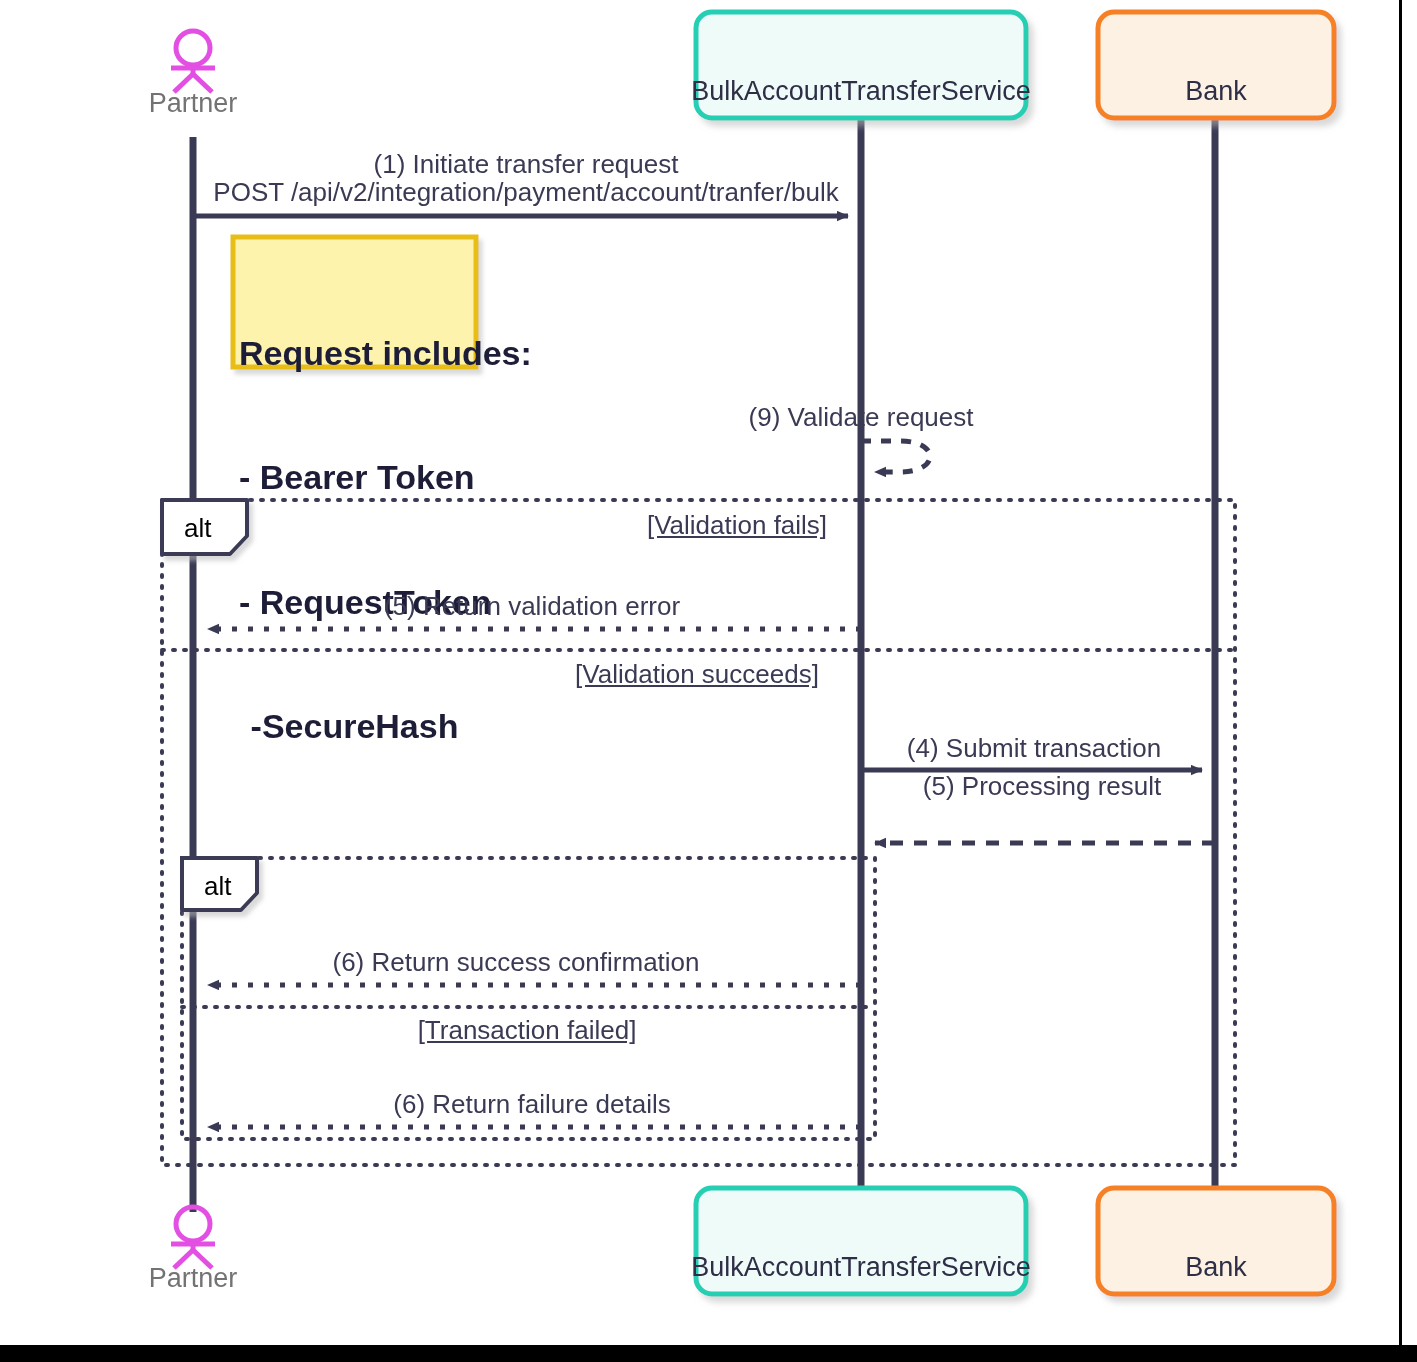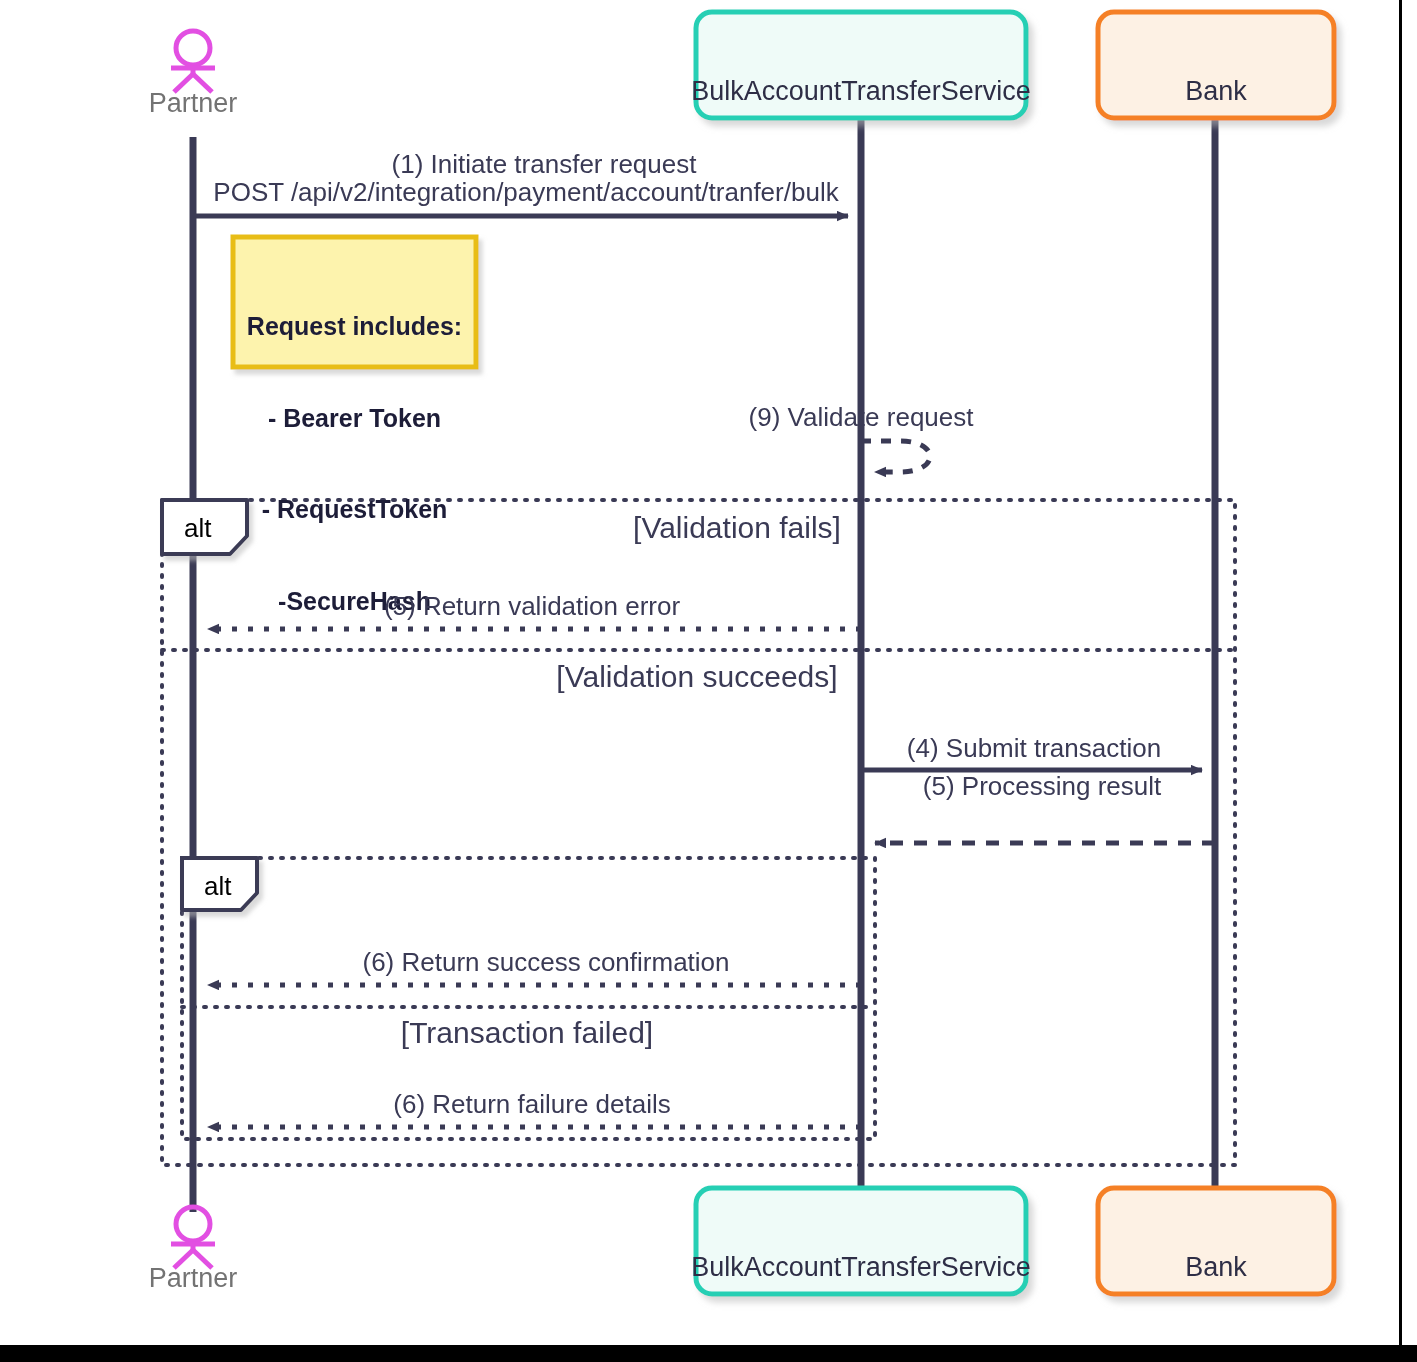--- a/index.html
+++ b/index.html
@@ -11,23 +11,23 @@
 
   
   .page-edge-right{position:absolute;top:0;left:1399px;width:3px;height:1362px;background:#000;}
   .page-edge-bottom{position:absolute;left:0;top:1345px;width:1417px;height:17px;background:#000;}
 
   
   .lbl{position:absolute;white-space:pre;line-height:1.15;}
   .actor-name{font-size:27px;color:#737373;}
   .part-name{font-size:27px;color:#2e2e46;margin-top:24px;}
   .msg{font-size:26px;color:#3a3a55;text-align:center;}
-  .guard{font-size:30px;color:#3a3a55;text-align:center;}
+  .guard{font-size:26px;color:#3a3a55;text-align:center;text-decoration:underline;}
   .frag-label{font-size:26px;color:#000000;}
-  .note-text{font-size:25px;font-weight:bold;color:#1d1d38;text-align:center;line-height:1.22;}
+  .note-text{font-size:34px;font-weight:bold;color:#1d1d38;text-align:center;line-height:1.22;}
 
   .ctr{transform:translateX(-50%);text-align:center;}
 </style>
 </head>
 <body>
 
 <div id="canvas">
 
   <svg id="diagram" viewBox="0 0 1417 1362">
     <defs>
@@ -111,21 +111,21 @@
   <div class="lbl part-name ctr" style="left:861px;top:52px;">BulkAccountTransferService</div>
 
   <div class="lbl part-name ctr" style="left:1216px;top:52px;">Bank</div>
 
   <div class="lbl actor-name ctr" style="left:193px;top:1263px;">Partner</div>
 
   <div class="lbl part-name ctr" style="left:861px;top:1228px;">BulkAccountTransferService</div>
 
   <div class="lbl part-name ctr" style="left:1216px;top:1228px;">Bank</div>
 
-  <div class="lbl msg ctr" style="left:544px;top:150px;text-align:center;">(1) Initiate transfer request</div>
+  <div class="lbl msg ctr" style="left:526px;top:150px;text-align:center;">(1) Initiate transfer request</div>
   <div class="lbl msg ctr" style="left:526px;top:178px;text-align:right;">POST /api/v2/integration/payment/account/tranfer/bulk</div>
 
   <div class="lbl note-text" style="left:239px;top:250px;width:231px;">
     <div>Request includes:</div>
     <div>- Bearer Token</div>
     <div>- RequestToken</div>
     <div>-SecureHash</div>
   </div>
 
   <div class="lbl msg ctr" style="left:861px;top:403px;">(9) Validate request</div>
@@ -140,19 +140,19 @@
 
   <div class="lbl msg ctr" style="left:1034px;top:734px;">(4) Submit transaction</div>
 
   <div class="lbl msg ctr" style="left:1042px;top:772px;">(5) Processing result</div>
 
   <div class="lbl frag-label" style="left:204px;top:872px;">alt</div>
 
 
   <div class="lbl guard ctr" style="left:527px;top:1016px;">[Transaction failed]</div>
 
-  <div class="lbl msg ctr" style="left:546px;top:948px;">(6) Return success confirmation</div>
+  <div class="lbl msg ctr" style="left:516px;top:948px;">(6) Return success confirmation</div>
 
   <div class="lbl msg ctr" style="left:532px;top:1090px;">(6) Return failure details</div>
 
   <div class="page-edge-right"></div>
   <div class="page-edge-bottom"></div>
 </div>
 
 </body></html>

